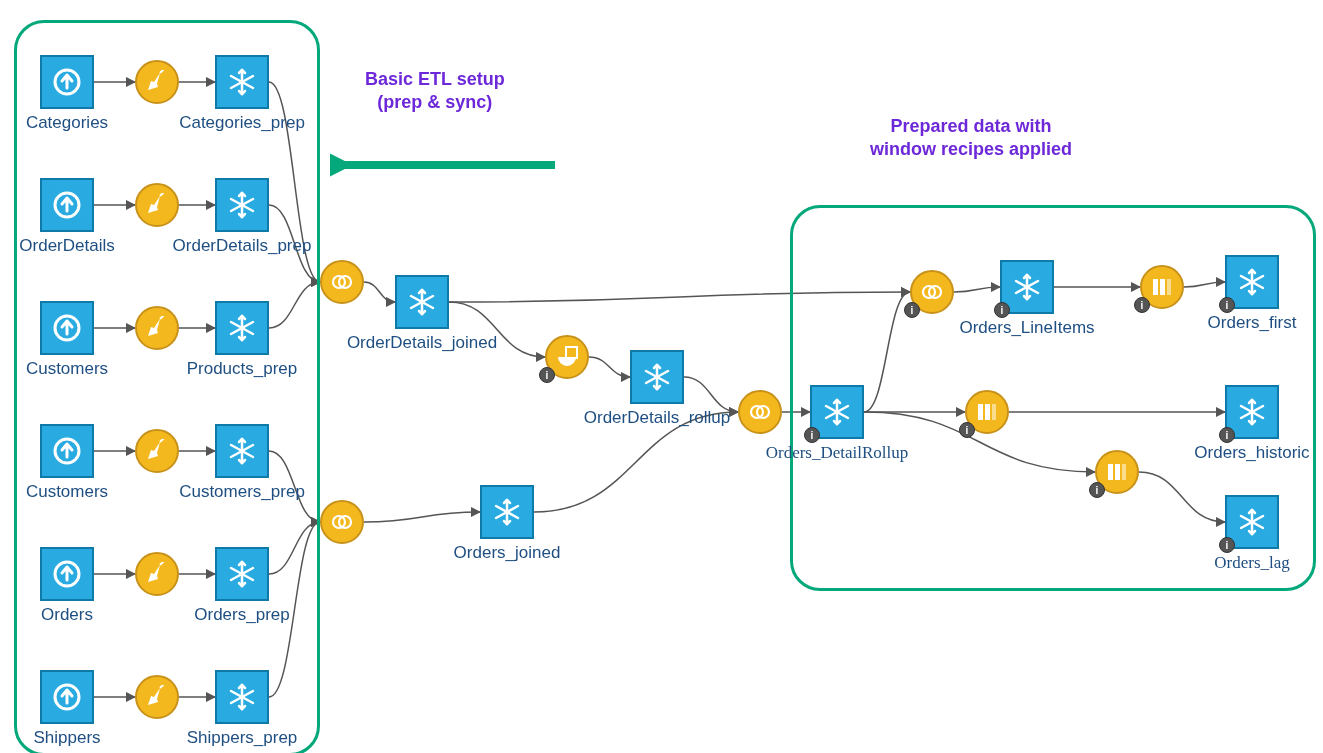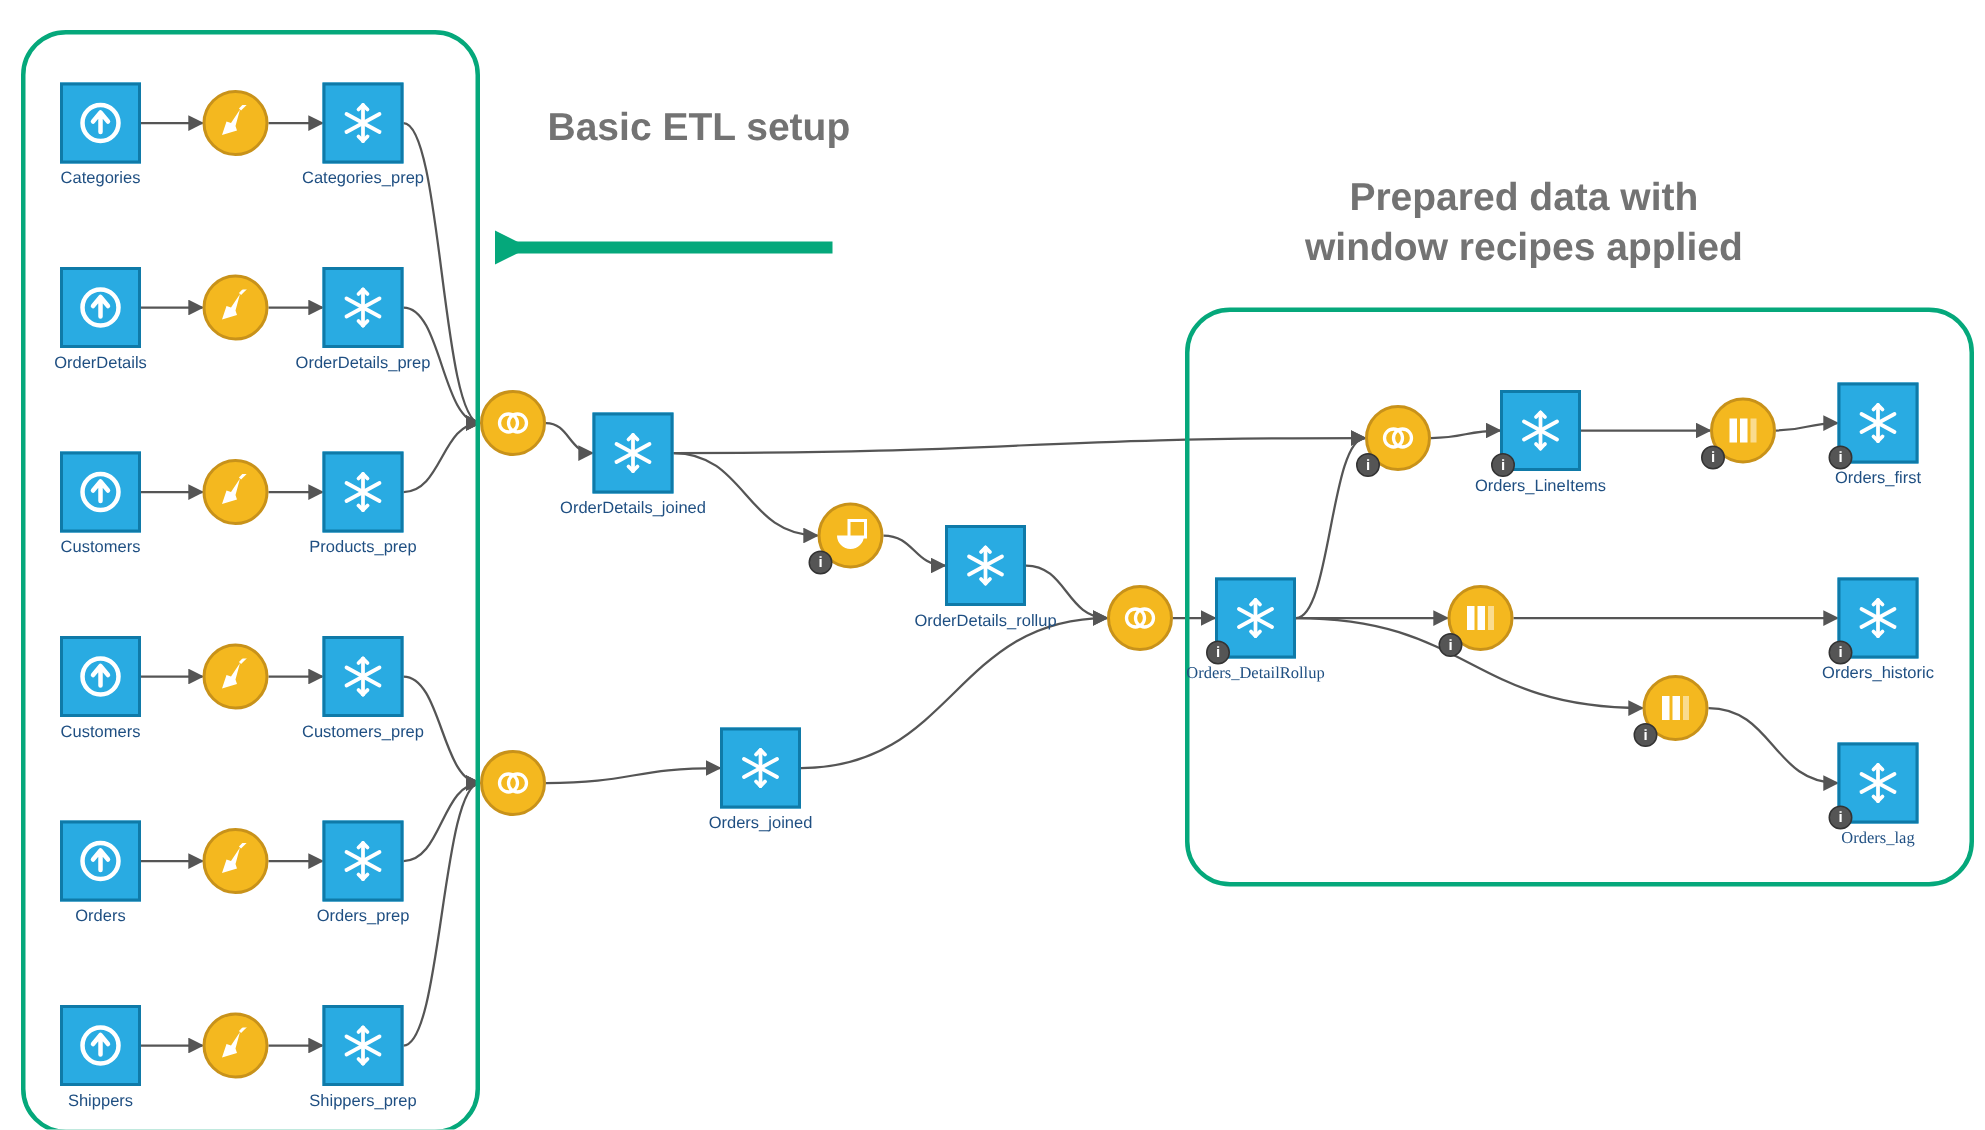--- a/index.html
+++ b/index.html
@@ -3,24 +3,24 @@
 <meta charset="utf-8">
 <style>
   html,body{margin:0;padding:0;width:1323px;height:753px;background:#fff;font-family:Arial,Helvetica,sans-serif;overflow:hidden}
   #canvas{position:relative;width:1323px;height:753px}
   svg#wires{position:absolute;left:0;top:0;width:1323px;height:753px;pointer-events:none}
   .node{position:absolute}
   .dataset{width:50px;height:50px;background:#29abe2;border:2px solid #0f7aa8;display:flex;align-items:center;justify-content:center}
   .dataset svg{width:32px;height:32px}
   .recipe{width:40px;height:40px;border-radius:50%;background:#f4b81f;border:2px solid #c8921a;display:flex;align-items:center;justify-content:center}
   .recipe svg{width:24px;height:24px}
-  .label{position:absolute;font-size:11px;color:#1f4f82;white-space:nowrap;text-align:center}
+  .label{position:absolute;font-size:17px;color:#1f4f82;white-space:nowrap;text-align:center}
   .info-badge{position:absolute;width:14px;height:14px;border-radius:50%;background:#555;color:#fff;font-size:10px;font-weight:bold;display:flex;align-items:center;justify-content:center;border:1px solid #333}
   .annotation-box{position:absolute;border:3px solid #05a87b;border-radius:30px}
-  .annotation-text{position:absolute;color:#737373;font-size:26px;font-weight:bold;text-align:center;line-height:1.25}
+  .annotation-text{position:absolute;color:#6d28d9;font-size:18px;font-weight:bold;text-align:center;line-height:1.25}
   .green-arrow{position:absolute}
 </style>
 </head>
 <body>
 <div id="canvas">
 
 <svg id="wires">
   <defs>
     <marker id="ah" viewBox="0 0 10 10" refX="9" refY="5" markerWidth="7" markerHeight="7" orient="auto">
       <path d="M0,0 L10,5 L0,10 z" fill="#555"></path>
@@ -59,21 +59,21 @@
         <path d="M1184,287 C1204.5,287 1204.5,282 1225,282"></path>
         <path d="M864,412 C914.5,412 914.5,412 965,412"></path>
         <path d="M1009,412 C1117,412 1117,412 1225,412"></path>
         <path d="M864,412 C979.5,412 979.5,472 1095,472"></path>
         <path d="M1139,472 C1182,472 1182,522 1225,522"></path>
       </g>
 </svg>
 
 <div class="annotation-box" style="left: 14px; top: 20px; width: 300px; height: 730px;" id="ann-etl"></div>
 <div class="annotation-box" style="left: 790px; top: 205px; width: 520px; height: 380px;" id="ann-prep"></div>
-<div class="annotation-text" id="txt-etl" style="left: 365px; top: 68px;"><span>Basic ETL setup</span><br></div>
+<div class="annotation-text" id="txt-etl" style="left: 365px; top: 68px;"><span>Basic ETL setup</span><br><span>(prep &amp; sync)</span></div>
 <div class="annotation-text" id="txt-prep" style="left: 870px; top: 115px;"><span>Prepared data with</span><br><span>window recipes applied</span></div>
 <svg class="green-arrow" id="green-arrow" height="30" style="left: 330px; top: 150px; width: 230px;">
   <defs>
         <marker id="gah" viewBox="0 0 10 10" refX="2" refY="5" markerWidth="8" markerHeight="8" orient="auto">
     <path d="M10,0 L0,5 L10,10 z" fill="#05a87b"></path>
         </marker>
       </defs>
   <line x1="225" y1="15" x2="10" y2="15" stroke="#05a87b" stroke-width="8" marker-end="url(#gah)"></line>
 </svg>
 

